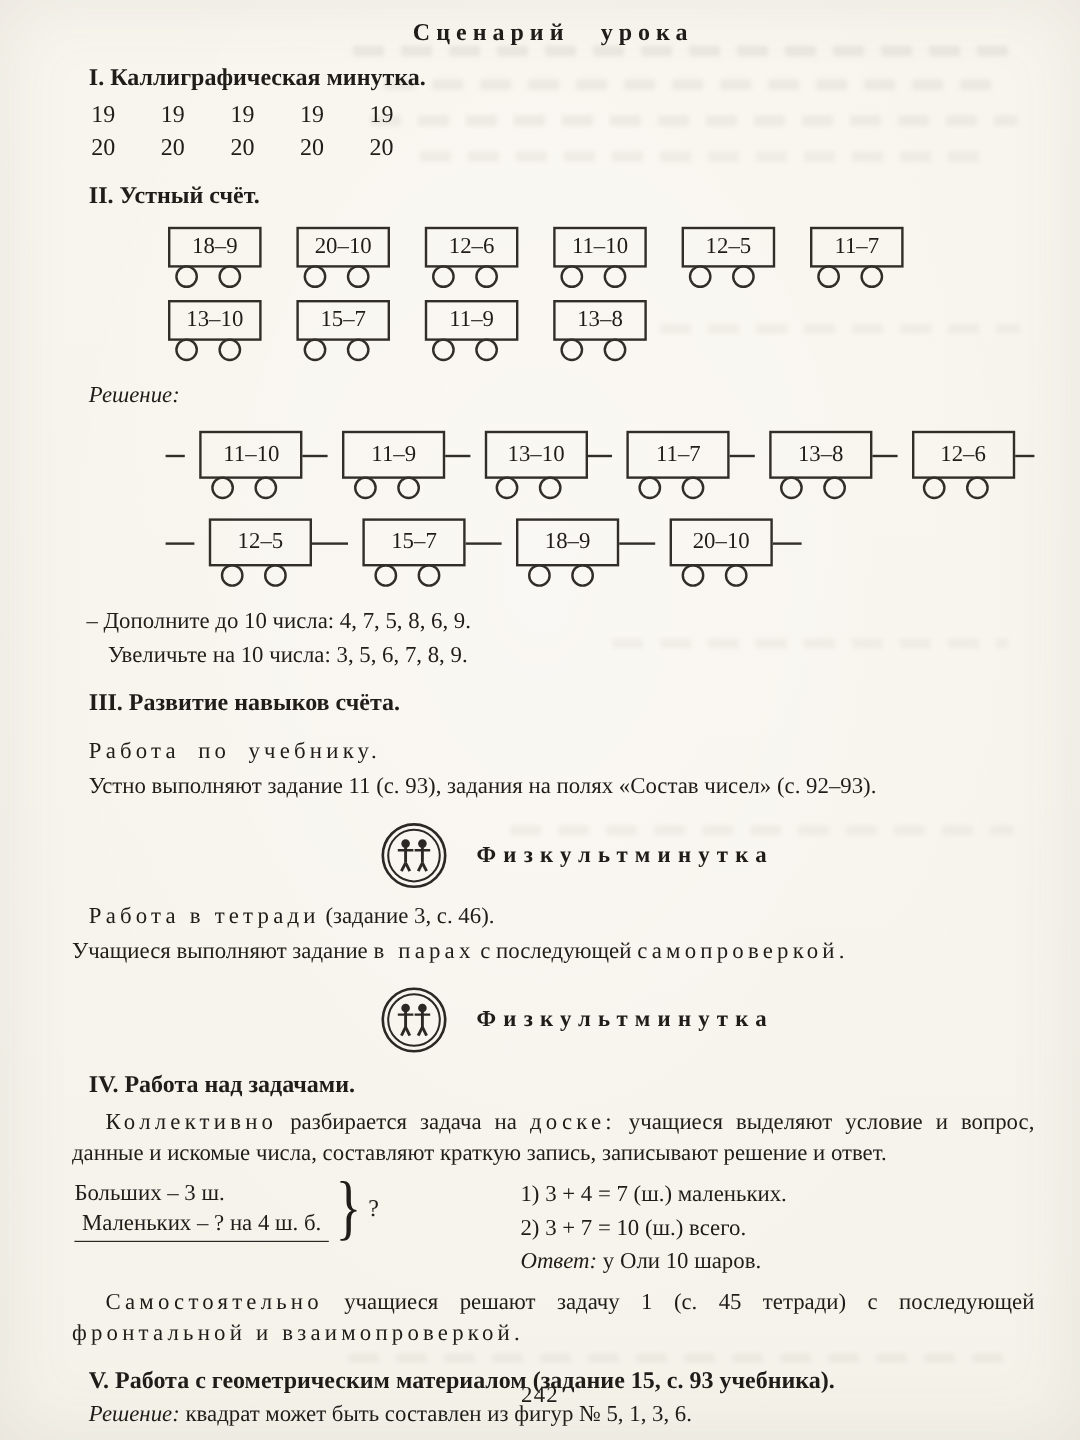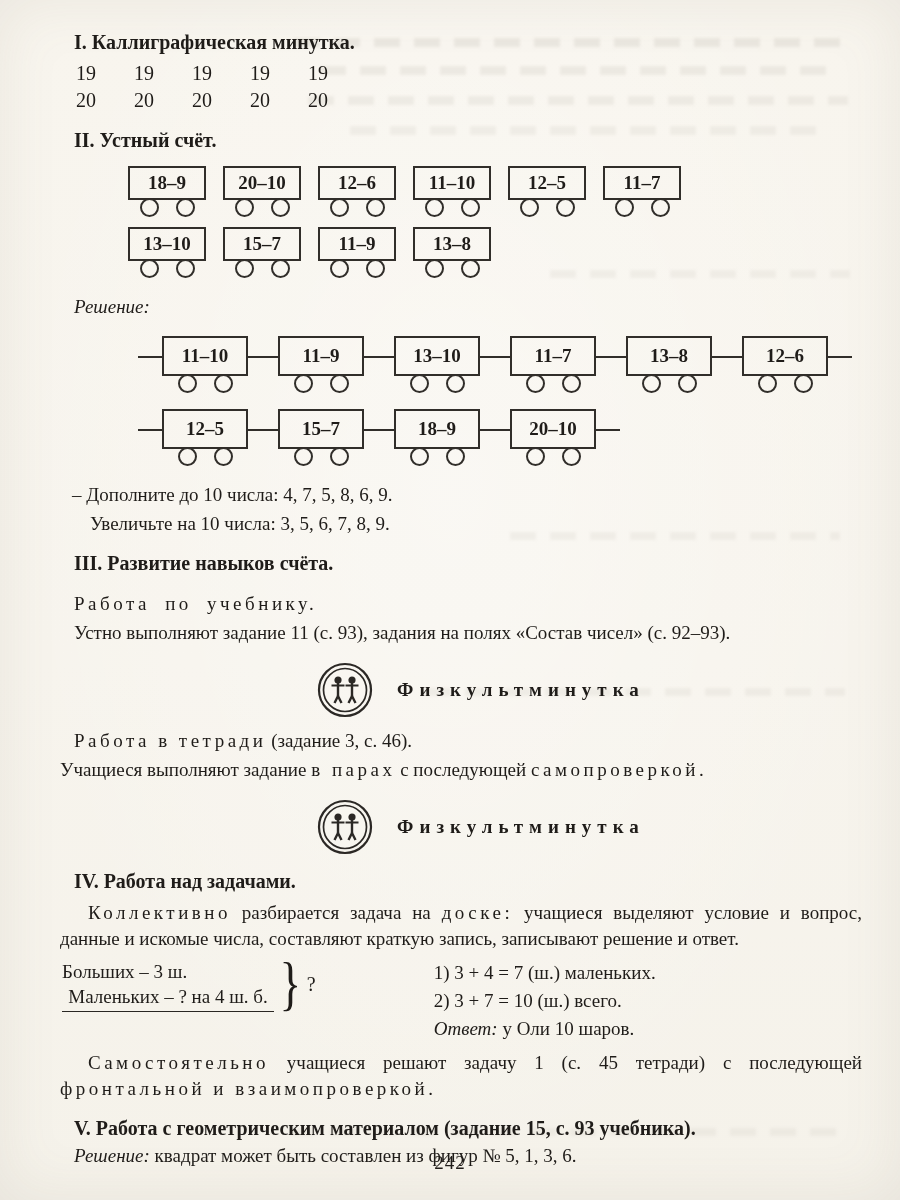--- a/index.html
+++ b/index.html
@@ -20,21 +20,21 @@
   .callig{white-space:pre;word-spacing:14px;font-size:20px;line-height:27px;margin-left:16px;}
   .ital{font-style:italic;}
   .sp{letter-spacing:3.5px;}
   .sp-line{letter-spacing:3.5px;word-spacing:7px;margin-top:16px;}
   p.para{font-size:19px;line-height:26px;margin:7px 0;text-indent:28px;text-align:justify;}
   
   .train-row{display:flex;align-items:flex-start;margin:14px 0 6px 68px;gap:17px;}
   .train-row.linked{gap:0;margin-left:78px;margin-top:16px;}
   .car{display:flex;flex-direction:column;align-items:center;}
   .car-box{min-width:78px;height:34px;border:2.5px solid #312e2a;display:flex;align-items:center;justify-content:center;
-    font-weight:bold;font-size:19px;padding:0 5px;box-sizing:border-box;}
+    font-weight:normal;font-size:19px;padding:0 5px;box-sizing:border-box;margin-left:12px;}
   .wheels{display:flex;gap:17px;margin-top:-2px;}
   .wheel{width:15px;height:15px;border:2.3px solid #312e2a;border-radius:50%;background:transparent;}
   .linked .car-box{min-width:86px;height:40px;}
   .link{display:block;width:30px;border-top:2.6px solid #312e2a;margin-top:20px;}
   .linked .link:first-child,.linked .link:last-child{width:24px;}
   
   .fizkult{display:flex;align-items:center;justify-content:center;gap:24px;margin:16px 0 10px 40px;}
   .fizkult-label{font-weight:bold;font-size:19px;letter-spacing:6px;}
   
   .task-layout{display:flex;align-items:flex-start;margin:6px 0 4px 2px;}
@@ -66,20 +66,21 @@
   <div class="ghost g2"></div>
   <div class="ghost g3"></div>
   <div class="ghost g4"></div>
   <div class="ghost g5"></div>
   <div class="ghost g6"></div>
   <div class="ghost g7"></div>
   <div class="ghost g8"></div>
 
   <div class="content">
 
+    <div class="title">Сценарий урока</div>
 
     <div class="h">I. Каллиграфическая минутка.</div>
     <div class="callig">19  19  19  19  19</div>
     <div class="callig">20  20  20  20  20</div>
 
     <div class="h">II. Устный счёт.</div>
 
     <div class="train-row">
         <span class="car">
           <span class="car-box">18–9</span>

